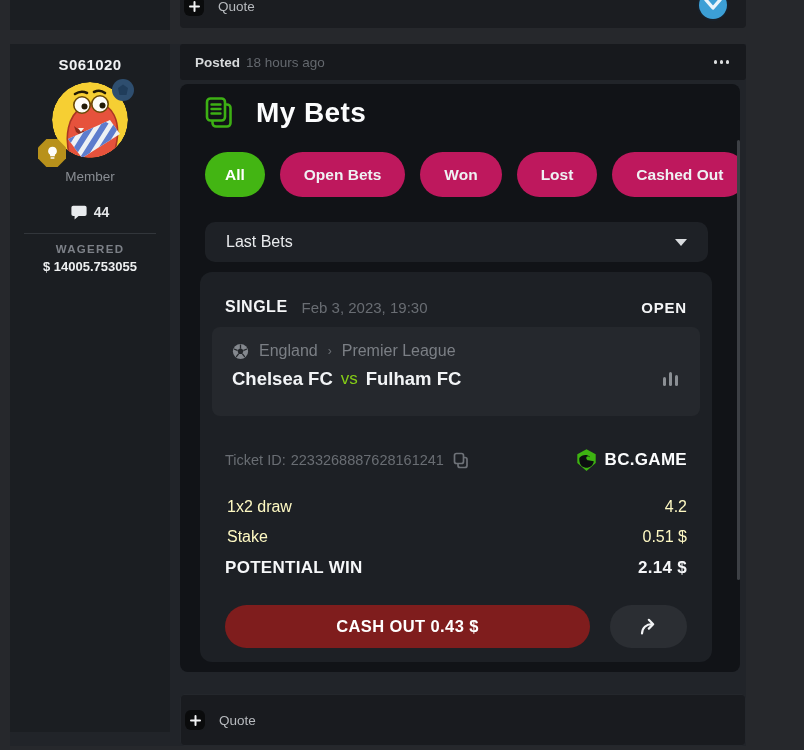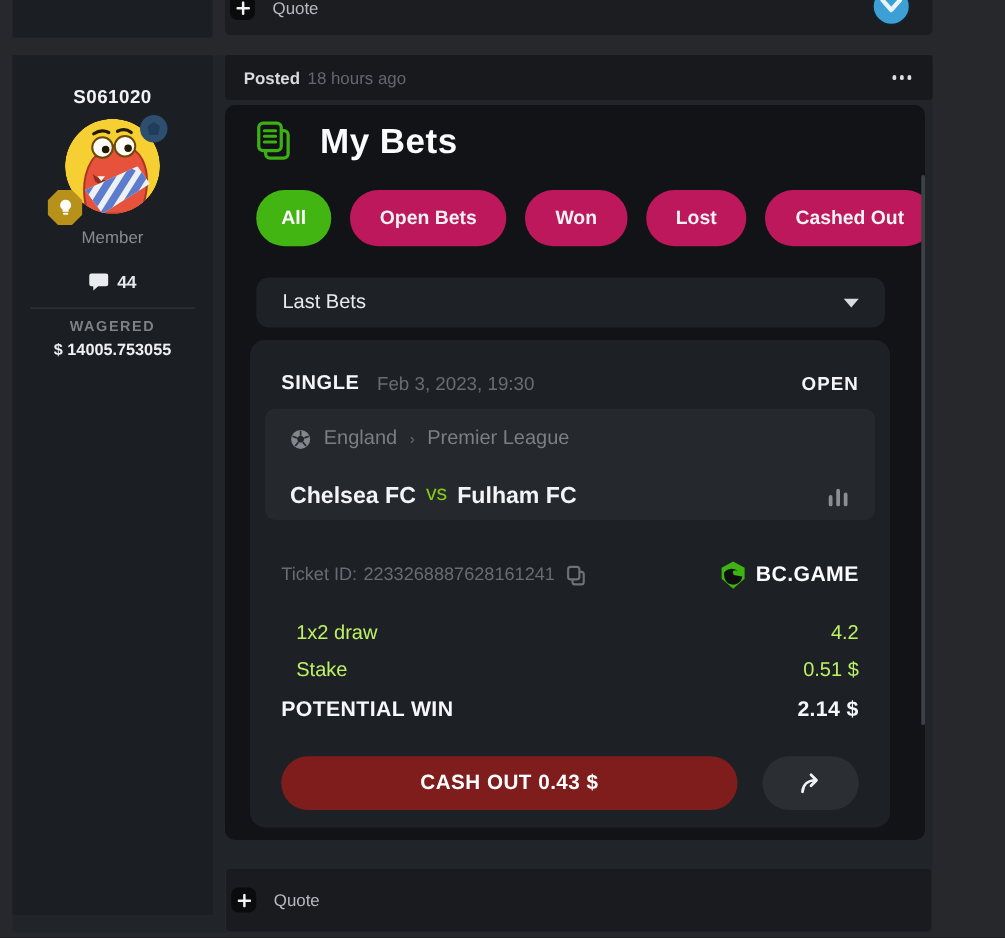--- a/index.html
+++ b/index.html
@@ -15,21 +15,21 @@
   .prev-row { position:absolute; left:180px; top:-16px; width:566px; height:44px; background:#1b1d21; border-radius:4px; display:flex; align-items:center; padding-left:4px; }
   .plus-btn { width:20px; height:20px; background:#0a0b0c; border-radius:6px; display:flex; align-items:center; justify-content:center; flex:0 0 auto; }
   .quote-label { margin-left:14px; color:#b7babe; font-size:13.5px; }
   .scroll-badge { position:absolute; left:699px; top:-9px; width:28px; height:28px; border-radius:50%; background:#3c9fd6; display:flex; align-items:center; justify-content:center; box-shadow:0 0 0 2px rgba(20,40,60,.35); }
 
   
   .post { position:absolute; left:10px; top:44px; width:736px; height:702px; background:#212429; }
 
   
   .sidebar { position:absolute; left:0; top:0; width:160px; height:688px; background:#1b1e22; text-align:center; }
-  .username { margin-top:25px; font-size:15px; font-weight:700; color:#f2f3f5; letter-spacing:.4px; }
+  .username { margin-top:12px; font-size:15px; font-weight:700; color:#f2f3f5; letter-spacing:.4px; }
   .avatar-wrap { position:relative; width:76px; height:76px; margin:9px auto 0; }
   .avatar-circle { width:76px; height:76px; border-radius:50%; overflow:hidden; }
   .badge-blue { position:absolute; right:-6px; top:-3px; width:22px; height:22px; border-radius:50%; background:#2e4e6f; display:flex; align-items:center; justify-content:center; }
   .badge-gold { position:absolute; left:-14px; bottom:-9px; width:28px; height:28px; display:flex; align-items:center; justify-content:center;
       background:#b8911b; clip-path:polygon(30% 0,70% 0,100% 30%,100% 70%,70% 100%,30% 100%,0 70%,0 30%); }
   .member { margin-top:11px; color:#898d93; font-size:13.5px; }
   .comments { margin-top:20px; display:flex; align-items:center; justify-content:center; gap:7px; color:#e6e8ea; font-size:14px; font-weight:600; }
   .side-divider { margin:13px 14px 0; border-top:1px solid #32363b; }
   .wagered-label { margin-top:9px; color:#7d8188; font-weight:700; font-size:11.5px; letter-spacing:1.3px; }
   .wagered-amount { margin-top:4px; color:#eef0f1; font-size:13px; font-weight:600; }
@@ -55,30 +55,30 @@
 
   
   .bet-card { position:absolute; left:20px; top:188px; width:512px; height:390px; background:#1d2025; border-radius:12px; }
   .bet-head { position:absolute; left:25px; right:25px; top:26px; display:flex; align-items:center; gap:14px; }
   .bet-type { color:#f4f5f7; font-weight:700; font-size:16px; letter-spacing:.5px; }
   .bet-date { color:#696d73; font-size:15px; }
   .bet-status { margin-left:auto; color:#f4f5f7; font-weight:700; font-size:15px; letter-spacing:.8px; }
   .match-box { position:absolute; left:12px; right:12px; top:55px; height:89px; background:#25282d; border-radius:8px; padding:15px 20px; }
   .league-row { display:flex; align-items:center; gap:10px; color:#7b7f85; font-size:16px; }
   .league-sep { font-size:12px; color:#6a6e74; }
-  .teams-row { margin-top:25px; display:flex; font-size:18.5px; font-weight:700; color:#f2f4f6; }
+  .teams-row { margin-top:8px; display:flex; align-items:center; font-size:18.5px; font-weight:700; color:#f2f4f6; }
   .vs { color:#84cc16; font-weight:400; margin:0 8px; font-size:17px; }
   .stats-icon { margin-left:auto; display:flex; align-items:flex-end; gap:3px; cursor:pointer; padding:2px; }
   .stats-icon i { width:3px; background:#8b8f94; border-radius:1.5px; }
   .ticket-row { position:absolute; left:25px; right:25px; top:176px; display:flex; align-items:center; color:#696d73; font-size:14.5px; }
   .ticket-id { margin-left:5px; }
   .copy-icon { margin-left:9px; cursor:pointer; display:flex; }
   .brand { margin-left:auto; display:flex; align-items:center; gap:7px; }
   .brand-name { color:#fbfcfd; font-weight:800; font-size:17px; letter-spacing:.3px; }
-  .data-row { position:absolute; left:37px; right:25px; display:flex; justify-content:space-between; color:#bef264; font-size:16px; }
+  .data-row { position:absolute; left:27px; right:25px; display:flex; justify-content:space-between; color:#fef9c3; font-size:16px; }
   .row-odds { top:226px; } .row-stake { top:256px; }
   .row-win { position:absolute; left:25px; right:25px; top:286px; display:flex; justify-content:space-between; color:#f6f7f9; font-weight:700; font-size:17px; letter-spacing:.3px; }
   .actions { position:absolute; left:25px; right:25px; top:333px; display:flex; gap:20px; height:43px; }
   .cashout-btn { flex:1; background:#7f1d1d; border:none; border-radius:22px; color:#fff; font-weight:700; font-size:16.5px; letter-spacing:.4px; font-family:inherit; display:flex; align-items:center; justify-content:center; cursor:pointer; }
   .share-btn { width:77px; background:#2b2e33; border:none; border-radius:22px; display:flex; align-items:center; justify-content:center; cursor:pointer; }
 
   
   .quote-row { position:absolute; left:170px; top:650px; width:566px; height:52px; background:#191b1f; border:1px solid #24272c; border-radius:4px; display:flex; align-items:center; padding-left:4px; }
 </style>
 </head>

